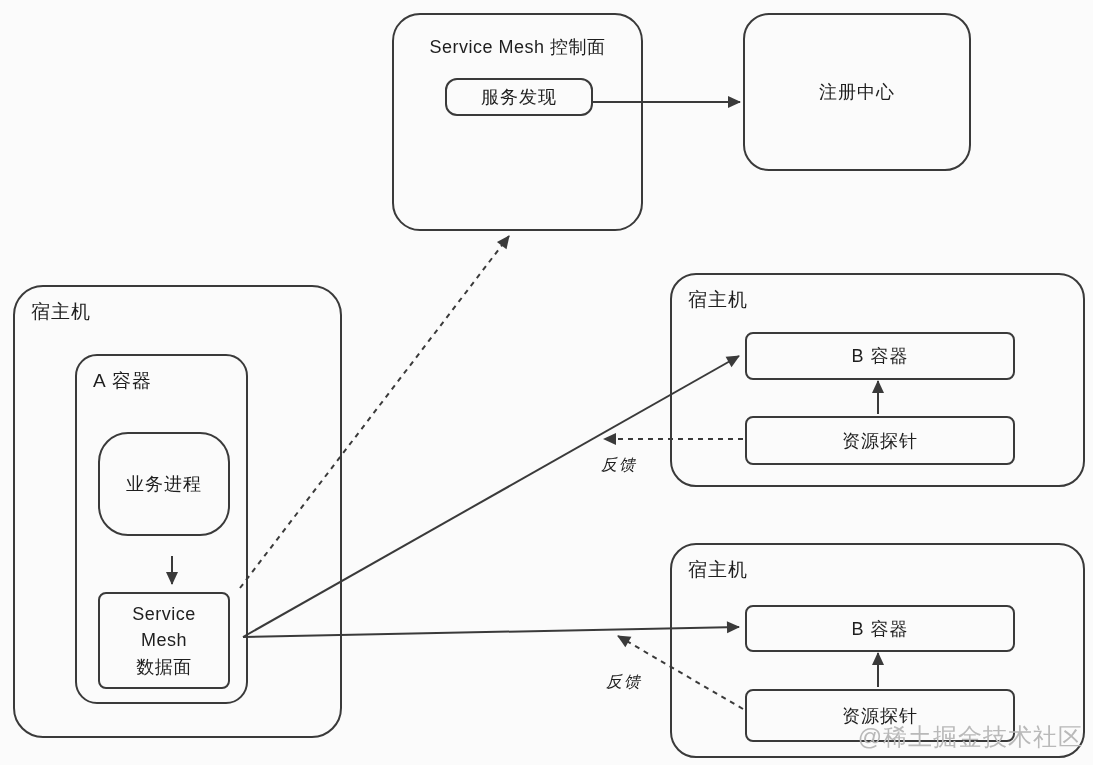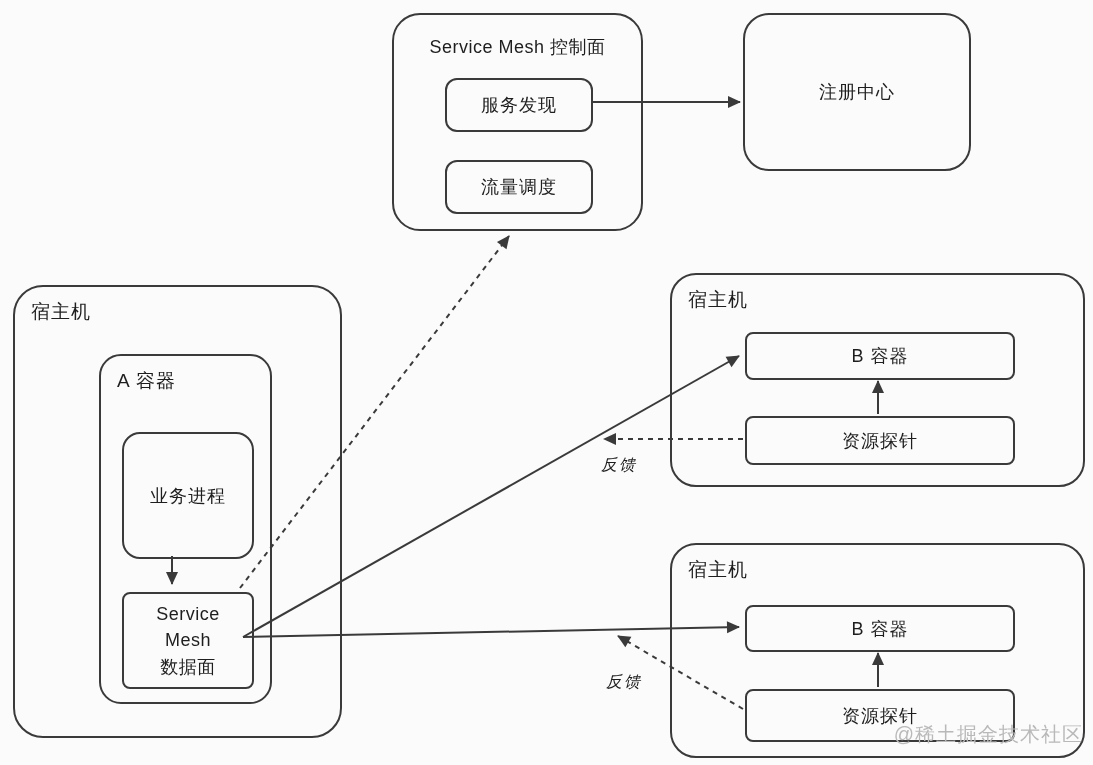--- a/index.html
+++ b/index.html
@@ -35,56 +35,53 @@
   .multiline{
     position:absolute;inset:0;
     display:flex;flex-direction:column;align-items:center;justify-content:center;
     font-size:18px;line-height:1.45;letter-spacing:0.5px;text-align:center;
   }
   .float-label{
     position:absolute;font-size:16px;letter-spacing:2px;white-space:nowrap;font-style:italic;
   }
   .watermark{
     position:absolute;right:10px;top:721px;
-    font-size:20px;letter-spacing:1px;
+    font-size:24px;letter-spacing:1px;
     color:var(--watermark,#b9b9b9);white-space:nowrap;margin-left:29px;
   }
   svg.edges{
     position:absolute;left:0;top:0;width:1093px;height:765px;
     pointer-events:none;
   }
   svg.edges line{
     stroke:var(--line,#3a3a3a);stroke-width:2;fill:none;
   }
   svg.edges line.dashed{stroke-dasharray:5 5;}
 </style>
 </head>
 <body>
 
 <div class="canvas">
 
   <div class="box titled" style="left:392px;top:13px;width:251px;height:218px;border-radius:28px;">
     <div class="top-label">Service Mesh 控制面</div>
-    <div class="box" style="left:51px;top:63px;width:148px;height:54px;border-radius:12px;">
+    <div class="box" style="left:51px;top:63px;width:148px;height:38px;border-radius:12px;">
       <div class="center-label">服务发现</div>
-    </div>
-    <div class="box" style="left:51px;top:145px;width:148px;height:54px;border-radius:12px;">
-      <div class="center-label">流量调度</div>
     </div>
   </div>
 
   <div class="box" style="left:743px;top:13px;width:228px;height:158px;border-radius:26px;">
     <div class="center-label">注册中心</div>
   </div>
 
   <div class="box titled" style="left:13px;top:285px;width:329px;height:453px;border-radius:30px;">
     <div class="corner-label">宿主机</div>
-    <div class="box titled" style="left:84px;top:67px;width:173px;height:350px;border-radius:22px;">
+    <div class="box titled" style="left:60px;top:67px;width:173px;height:350px;border-radius:22px;">
       <div class="corner-label">A 容器</div>
-      <div class="box" style="left:21px;top:76px;width:132px;height:127px;border-radius:18px;">
+      <div class="box" style="left:21px;top:76px;width:132px;height:104px;border-radius:30px;">
         <div class="center-label">业务进程</div>
       </div>
       <div class="box" style="left:21px;top:236px;width:132px;height:97px;border-radius:8px;">
         <div class="multiline">
           <span>Service</span>
           <span>Mesh</span>
           <span>数据面</span>
         </div>
       </div>
     </div>

